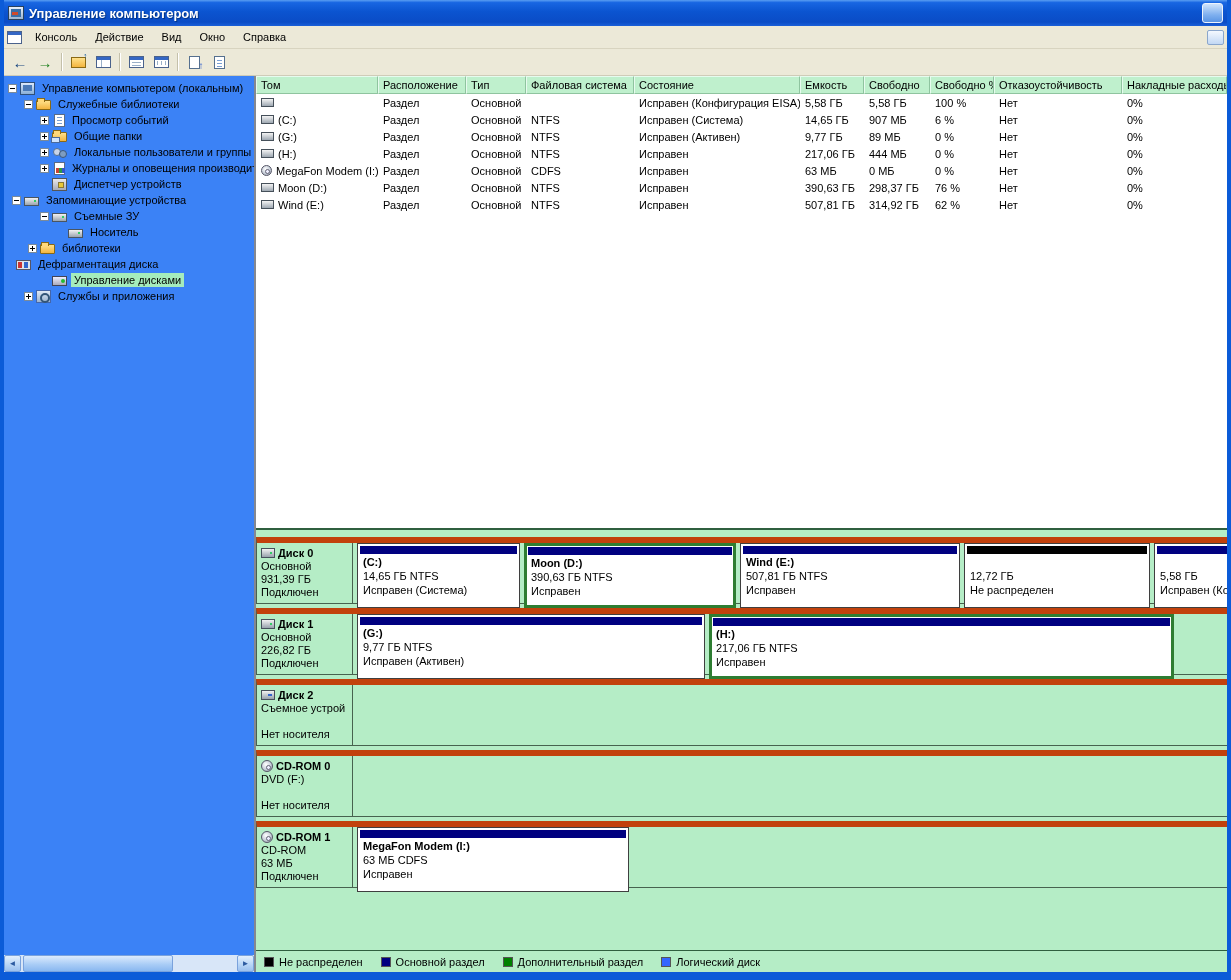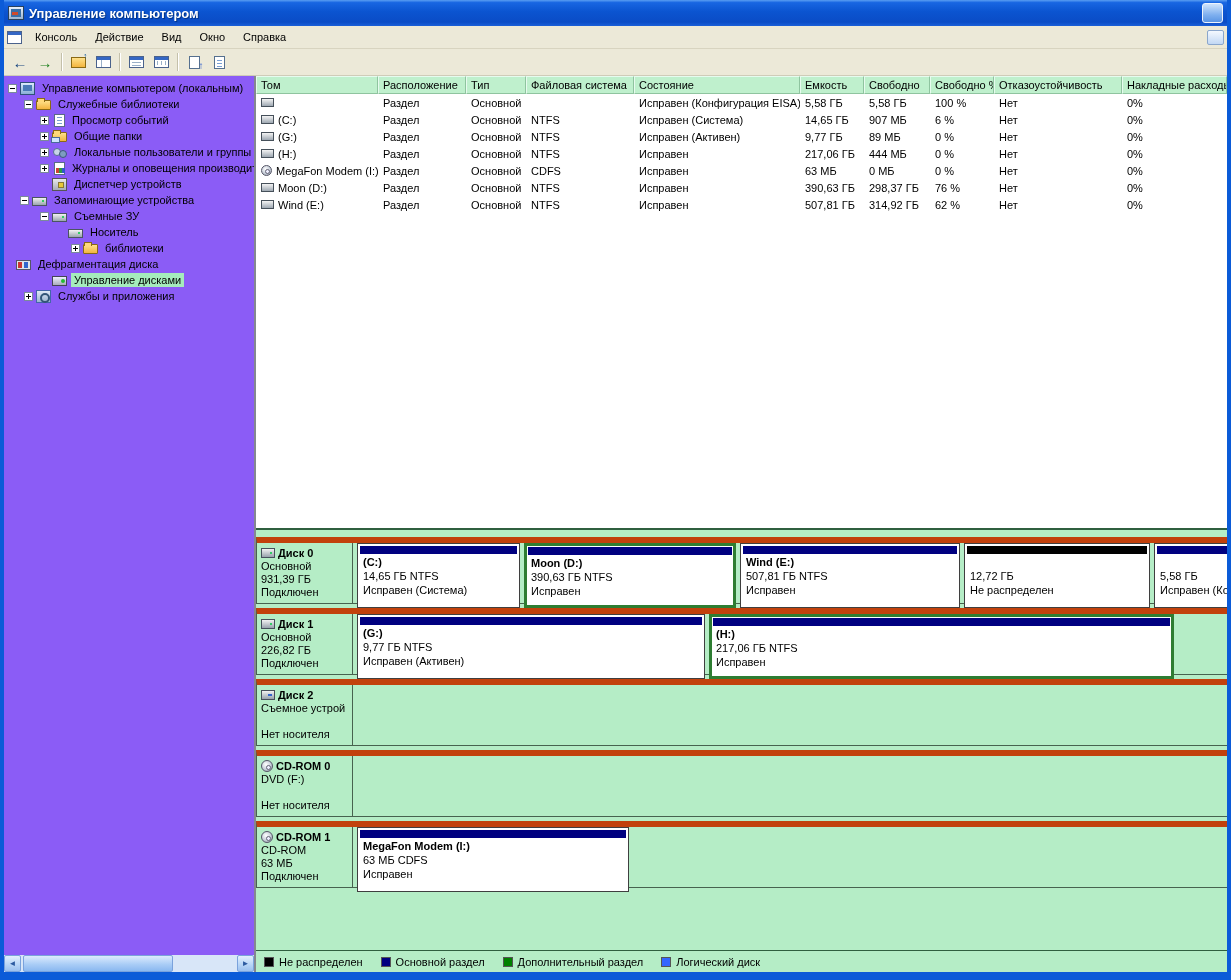--- a/index.html
+++ b/index.html
@@ -49,21 +49,21 @@
     background:repeating-linear-gradient(#9ab0c8 0 1px, transparent 1px 3px); }
   .tbi-window-view-icon::after { content:""; position:absolute; inset:4px 2px 2px 2px;
     background:repeating-linear-gradient(90deg,#9ab0c8 0 1px, transparent 1px 4px); }
   .tbi-doc-up-icon,.tbi-doc-list-icon { width:11px; height:13px; background:#fff; border:1px solid #55708f; }
   .tbi-doc-up-icon::after { content:"↑"; position:absolute; right:-5px; bottom:-3px; font-size:10px; font-weight:bold; color:#2255cc; }
   .tbi-doc-list-icon::after { content:""; position:absolute; left:2px; right:2px; top:3px; height:7px;
     background:repeating-linear-gradient(#7aa0d4 0 1px, transparent 1px 3px); }
 
   
   .main { flex:1; display:flex; min-height:0; }
-  .tree-panel { width:252px; flex:none; background:#8b5cf6; border-right:2px solid #848790; display:flex; flex-direction:column; }
+  .tree-panel { width:252px; flex:none; background:#3b82f6; border-right:2px solid #848790; display:flex; flex-direction:column; }
   .tree { flex:1; overflow:hidden; padding-top:4px; }
   .tree-row { display:flex; align-items:center; height:16px; white-space:nowrap; cursor:default; }
   .expander { width:9px; height:9px; flex:none; margin-right:3px; border:1px solid #7a8a9a; background:#fff; position:relative; }
   .expander::before { content:""; position:absolute; left:1px; right:1px; top:3px; height:1px; background:#000; }
   .expander.exp-plus::after { content:""; position:absolute; top:1px; bottom:1px; left:3px; width:1px; background:#000; }
   .expander.exp-none { visibility:hidden; }
   .tree-label { padding:1px 3px; }
   .tree-label.selected { background:#a5ecbc; }
 
   
@@ -239,36 +239,36 @@
           <div class="tree-row" style="padding-left: 36px;">
             <span class="expander exp-plus"></span>
             <span class="ti ti-perf-logs-icon"></span>
             <span class="tree-label">Журналы и оповещения производит</span>
           </div>
           <div class="tree-row" style="padding-left: 36px;">
             <span class="expander exp-none"></span>
             <span class="ti ti-device-manager-icon"></span>
             <span class="tree-label">Диспетчер устройств</span>
           </div>
-          <div class="tree-row" style="padding-left: 16px;">
+          <div class="tree-row" style="padding-left: 8px;">
             <span class="expander exp-minus"></span>
             <span class="ti ti-storage-icon"></span>
             <span class="tree-label">Запоминающие устройства</span>
           </div>
           <div class="tree-row" style="padding-left: 36px;">
             <span class="expander exp-minus"></span>
             <span class="ti ti-removable-storage-icon"></span>
             <span class="tree-label">Съемные ЗУ</span>
           </div>
           <div class="tree-row" style="padding-left: 52px;">
             <span class="expander exp-none"></span>
             <span class="ti ti-media-icon"></span>
             <span class="tree-label">Носитель</span>
           </div>
-          <div class="tree-row" style="padding-left: 24px; margin-left: 43px;">
+          <div class="tree-row" style="padding-left: 24px;">
             <span class="expander exp-plus"></span>
             <span class="ti ti-libraries-icon"></span>
             <span class="tree-label">библиотеки</span>
           </div>
           <div class="tree-row" style="">
             <span class="expander exp-none"></span>
             <span class="ti ti-defrag-icon"></span>
             <span class="tree-label">Дефрагментация диска</span>
           </div>
           <div class="tree-row" style="padding-left: 36px;">

